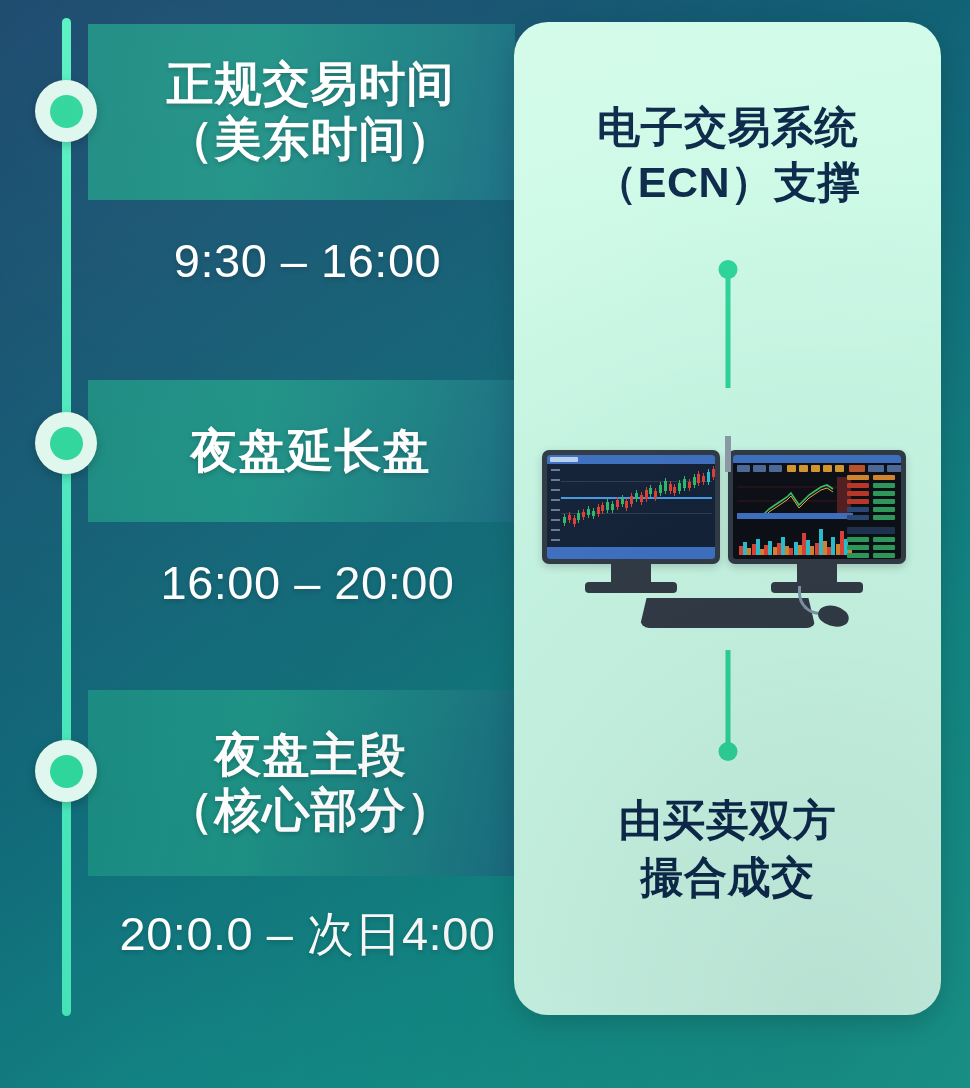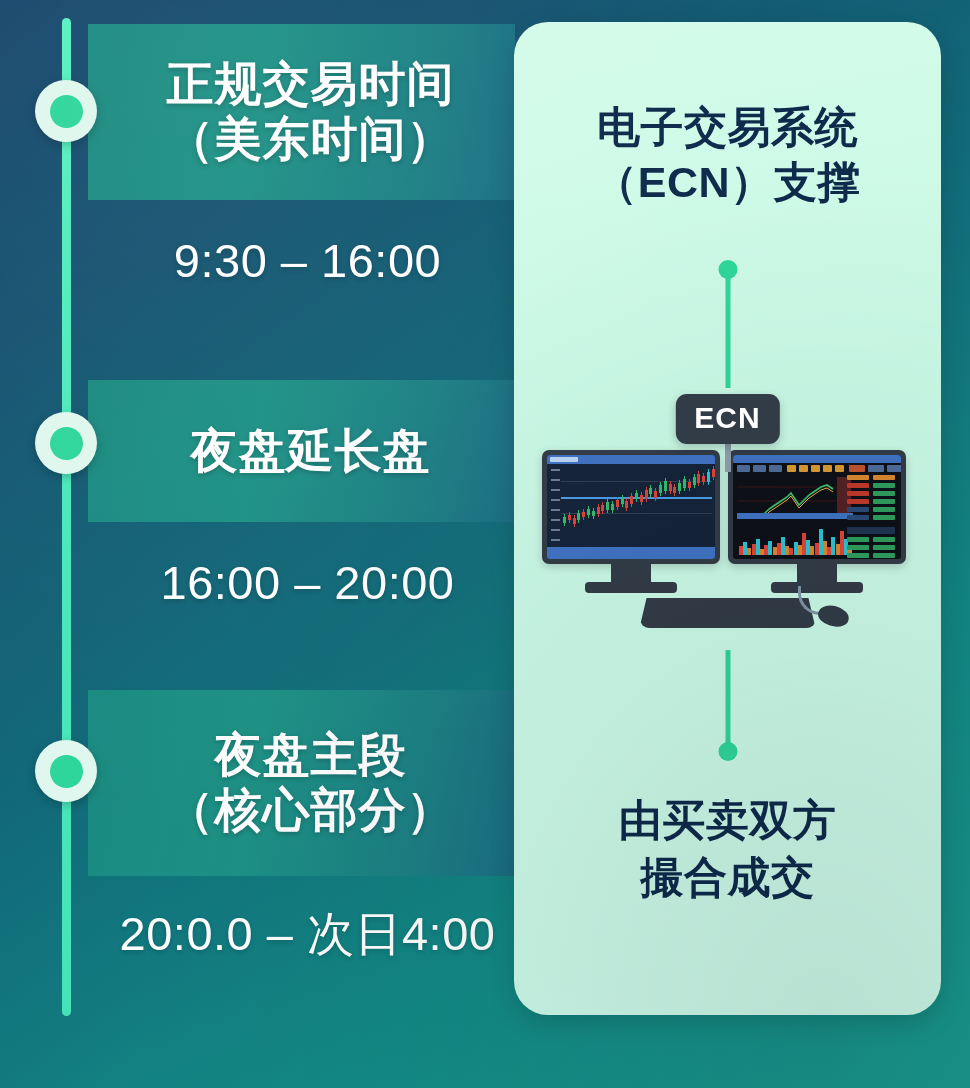--- a/index.html
+++ b/index.html
@@ -317,21 +317,20 @@
 
   <div class="card">
 
     <div class="card-title">电子交易系统
 （ECN）支撑</div>
 
     <div class="conn-cap cap-top"></div>
     <div class="conn conn-top"></div>
 
     <div class="ecn-stem"></div>
-    <div class="ecn-badge">ECN</div>
 
     <div class="monitors">
 
       <div class="monitor mon-left">
         <div class="screen">
           <div class="topbar">
             <div class="topbar-inner"></div>
           </div>
           <div class="botbar"></div>
           <div class="yaxis">

